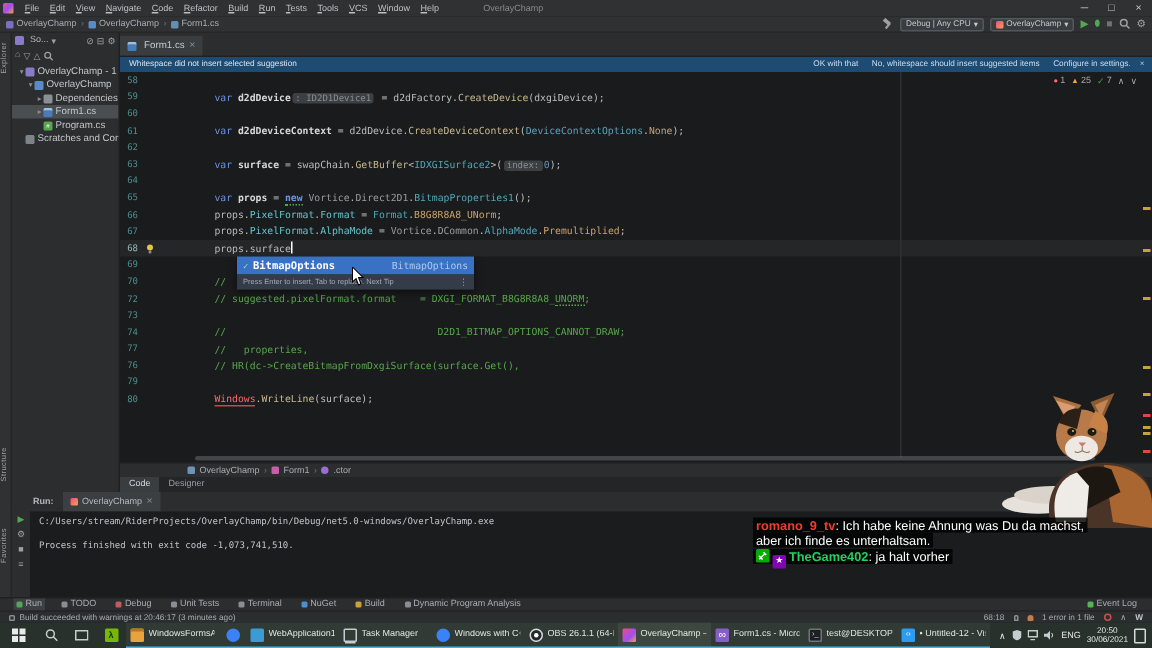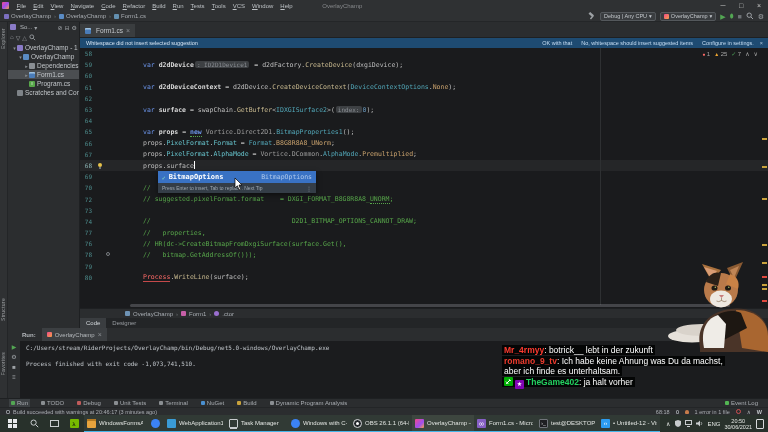--- a/index.html
+++ b/index.html
@@ -374,31 +374,26 @@
     </div>
     <div class="code-line">
       <span class="ln">77</span>
       <span class="lc"><span class="tok-cm">            //   properties,</span></span>
     </div>
     <div class="code-line">
       <span class="ln">76</span>
       <span class="lc"><span class="tok-cm">            // HR(dc-&gt;CreateBitmapFromDxgiSurface(surface.Get(),</span></span>
     </div>
     <div class="code-line">
-      <span class="ln">78</span>
-      <span class="gut-fold"></span>
-      <span class="lc"><span class="tok-cm">            //   bitmap.GetAddressOf()));</span></span>
-    </div>
-    <div class="code-line">
       <span class="ln">79</span>
       <span class="lc"></span>
     </div>
     <div class="code-line">
       <span class="ln">80</span>
-      <span class="lc"><span class="tok-pl">            </span><span class="tok-err">Process</span><span class="tok-pl">.</span><span class="tok-m">WriteLine</span><span class="tok-pl">(</span><span class="tok-id">surface</span><span class="tok-pl">);</span></span>
+      <span class="lc"><span class="tok-pl">            </span><span class="tok-err">Windows</span><span class="tok-pl">.</span><span class="tok-m">WriteLine</span><span class="tok-pl">(</span><span class="tok-id">surface</span><span class="tok-pl">);</span></span>
     </div>
   </div>
 <div id="margin-guide" class="abs"></div>
 <div id="hscroll" class="abs"></div>
 
 <div id="inspections" class="abs">
   <span class="insp">
       <span class="i-err">●</span>
       <span>1</span>
     </span>
@@ -626,21 +621,20 @@
     <span>ENG</span>
     <div id="tray-clock">
       <div>20:50</div>
       <div>30/06/2021</div>
     </div>
     <span id="notif-ico"></span>
   </div>
 </div>
 
 <div id="chat" class="abs">
-    <div class="chat-msg"><span class="chat-bubble"><span class="chat-user" style="color: rgb(255, 59, 48);">Mr_4rmyy</span>: botrick__ lebt in der zukunft</span></div>
     <div class="chat-msg"><span class="chat-bubble"><span class="chat-user" style="color: rgb(240, 60, 46);">romano_9_tv</span>: Ich habe keine Ahnung was Du da machst, aber ich finde es unterhaltsam.</span></div>
     <div class="chat-msg"><span class="chat-bubble"><span class="chat-badge b-mod"><svg width="9" height="9" viewBox="0 0 9 9">
             <path d="M2.2,6.8 L6,3 M5,2.2 L6.8,4 M2,4.6 L4.4,7" stroke="#fff" stroke-width="1" fill="none"></path>
           </svg></span><span class="chat-badge b-sub">★</span><span class="chat-user" style="color: rgb(35, 209, 96);">TheGame402</span>: ja halt vorher</span></div>
   </div>
 
 <svg id="cat" class="abs" viewBox="0 0 100 102">
 
   <ellipse cx="24" cy="84" rx="24" ry="6.5" fill="#E6E1DA"></ellipse>
   <ellipse cx="34" cy="78" rx="26" ry="6" fill="#D9D3CB"></ellipse>

